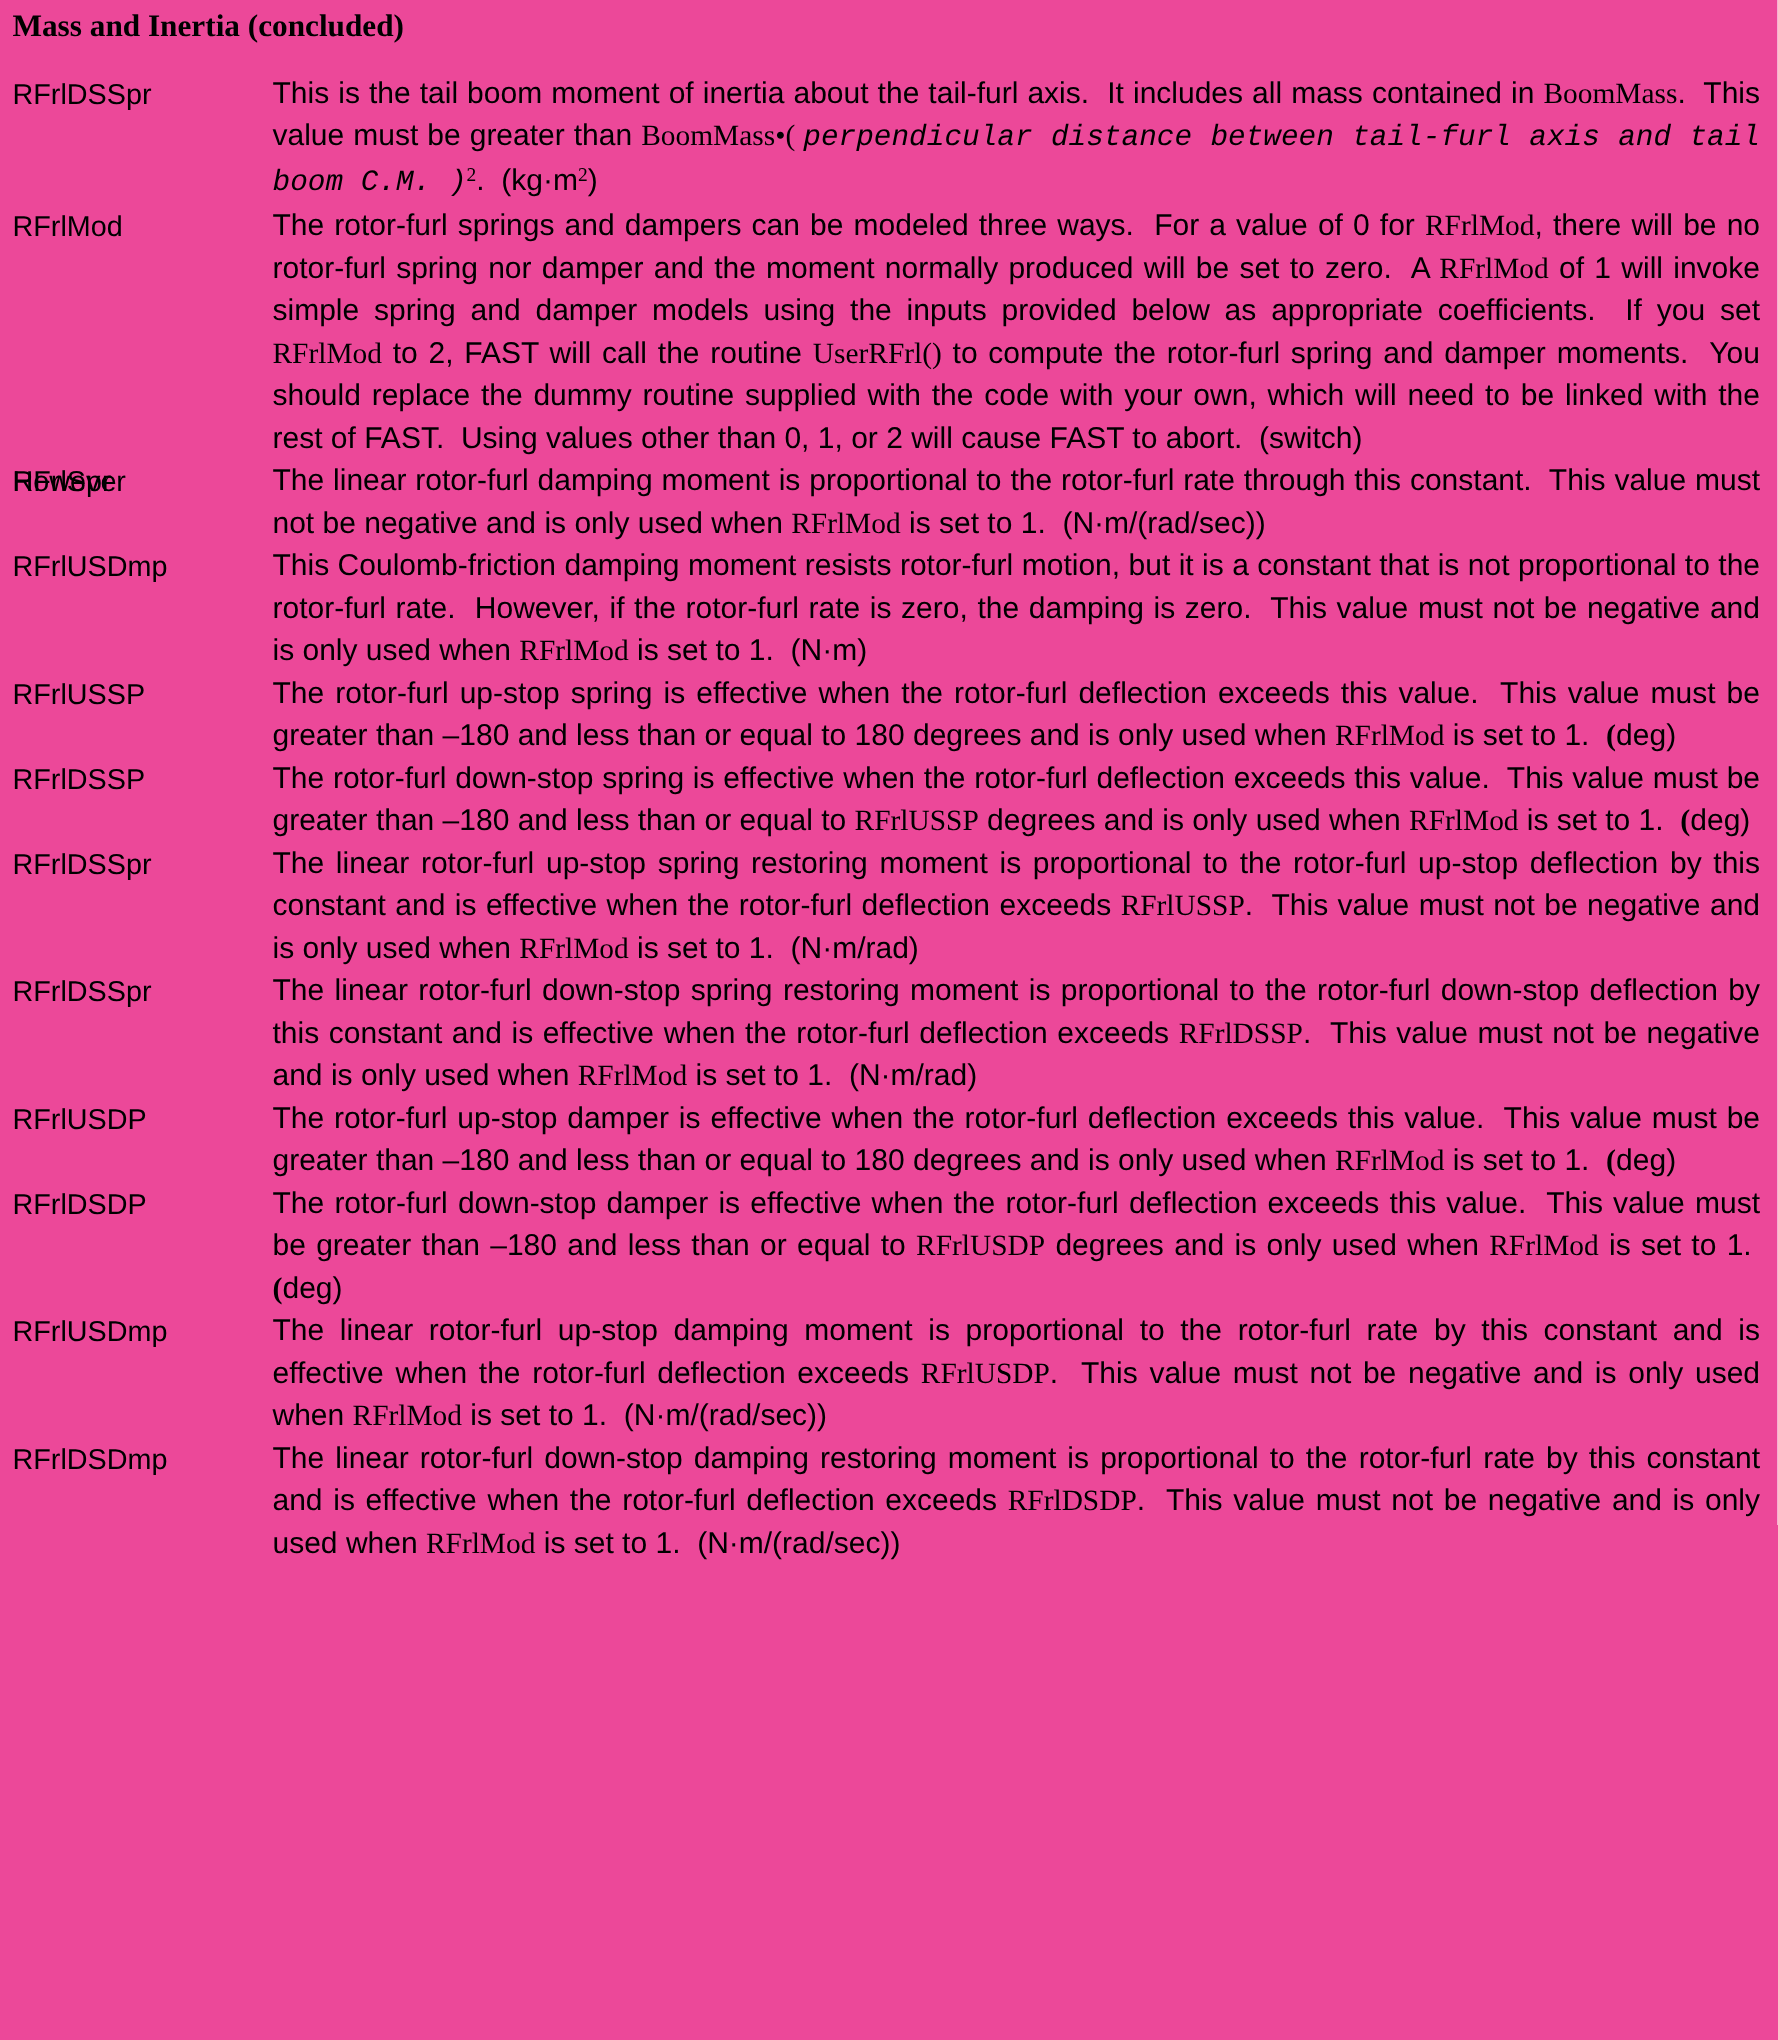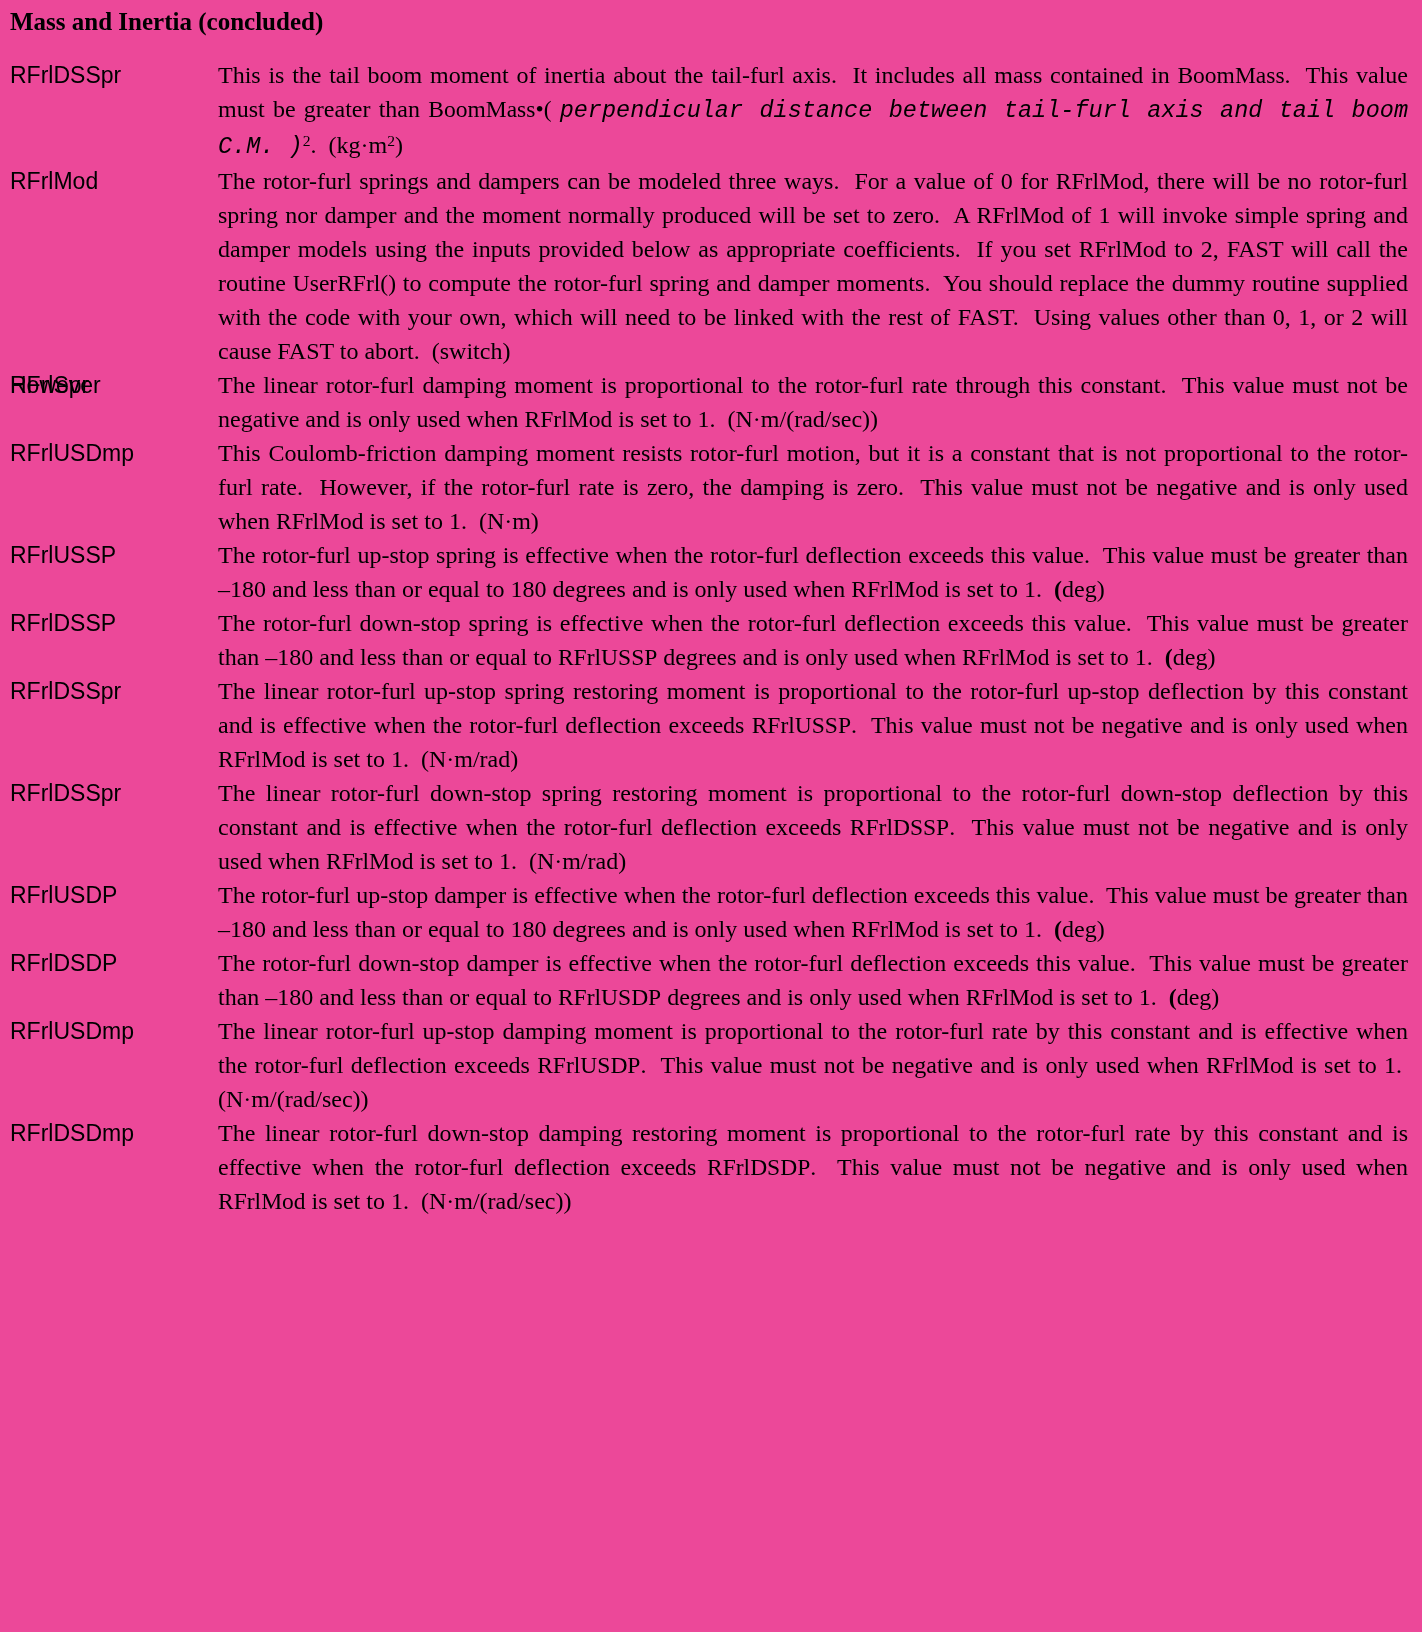--- a/index.html
+++ b/index.html
@@ -38,21 +38,21 @@
     top: 0;
     font-family: "Liberation Sans", "DejaVu Sans", sans-serif;
     font-size: 23px;
     line-height: 34px;
     white-space: nowrap;
   }
   .def {
     text-align: justify;
     line-height: 34px;
   }
-  .rm  { font-family: Liberation Serif, serif; }
+  .rm  { font-family: Liberation Sans, sans-serif; }
   .b   { font-family: "Liberation Serif", "DejaVu Serif", serif; font-weight: bold; }
   .sf  { font-family: Liberation Serif, serif; font-size: 0.98em; }
   .sfi { font-family: Liberation Mono, monospace; font-style: italic; font-size: 0.98em; }
   .sup {
     position: relative;
     top: -0.45em;
     font-size: 0.65em;
     line-height: 0;
     font-family: "Liberation Serif", "DejaVu Serif", serif;
   }

